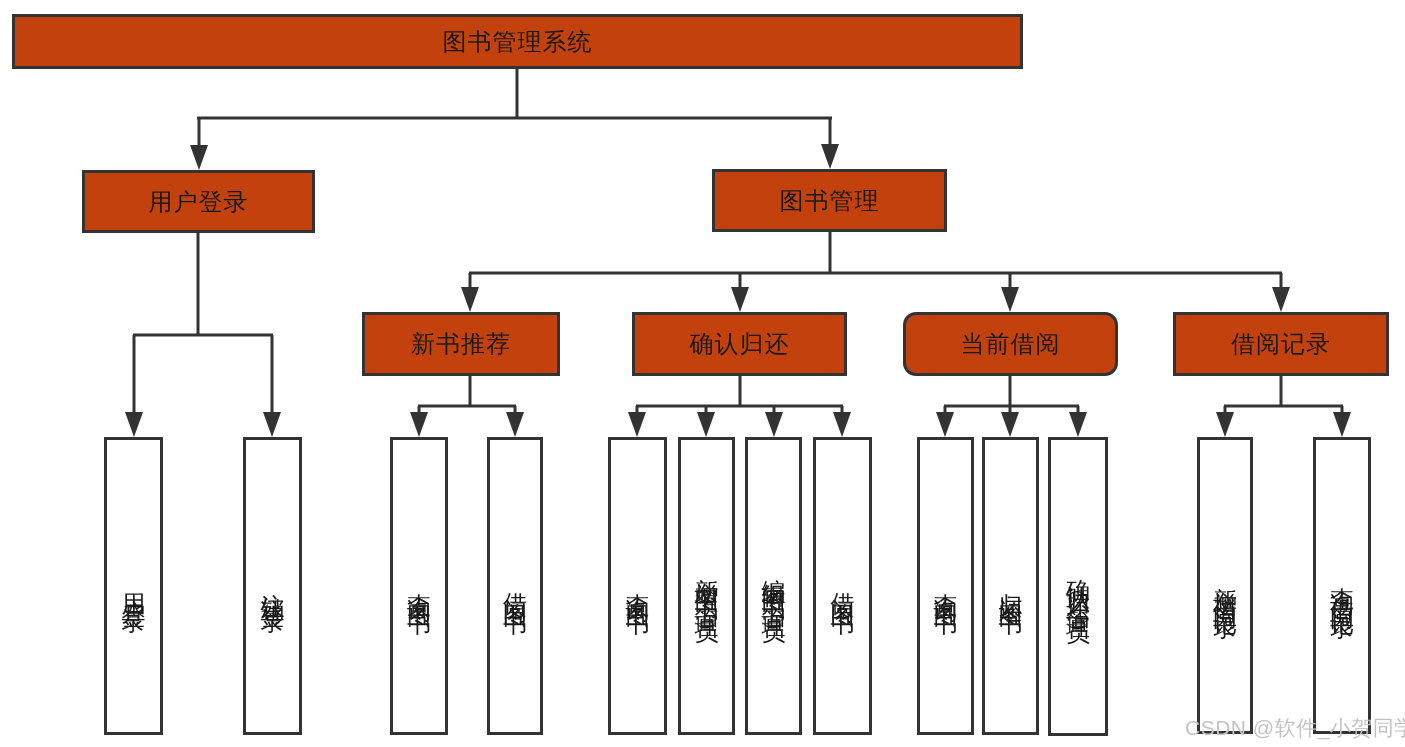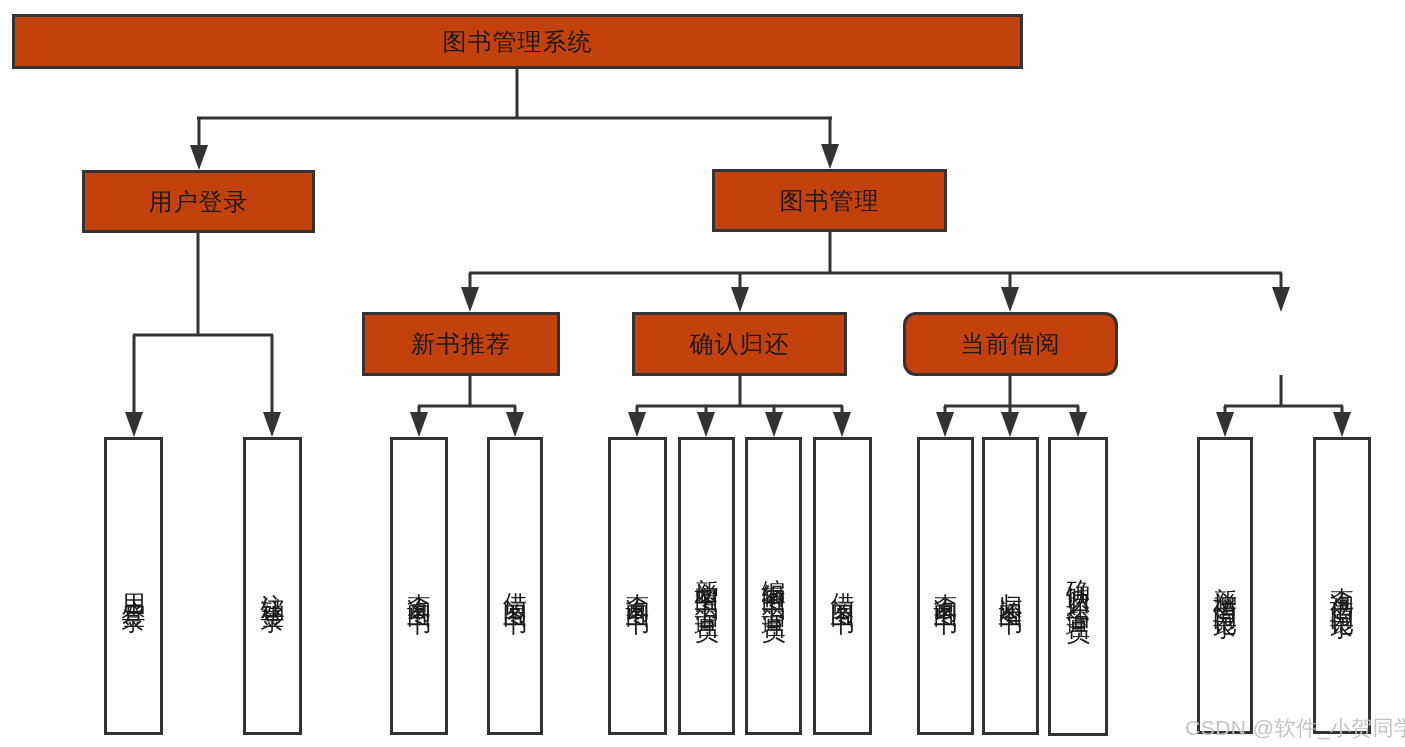--- a/index.html
+++ b/index.html
@@ -140,20 +140,23 @@
 
   <div class="node" style="left:362px; top:312px; width:198px; height:64px;text-align:right;">
     <span>新书推荐</span>
   </div>
   <div class="node" style="left:632px; top:312px; width:215px; height:64px;">
     <span>确认归还</span>
   </div>
   <div class="node" style="left:903px; top:312px; width:215px; height:64px;border-radius:13px;">
     <span>当前借阅</span>
   </div>
+  <div class="node" style="left:1173px; top:312px; width:216px; height:64px;">
+    <span>借阅记录</span>
+  </div>
 
   <div class="vnode" style="left:104px; top:437px; width:59px; height:298px;">
     <span class="vtext">用户登录</span>
   </div>
   <div class="vnode" style="left:243px; top:437px; width:59px; height:298px;">
     <span class="vtext">注销登录</span>
   </div>
 
   <div class="vnode" style="left:390px; top:437px; width:58px; height:298px;">
     <span class="vtext">查询图书</span>

